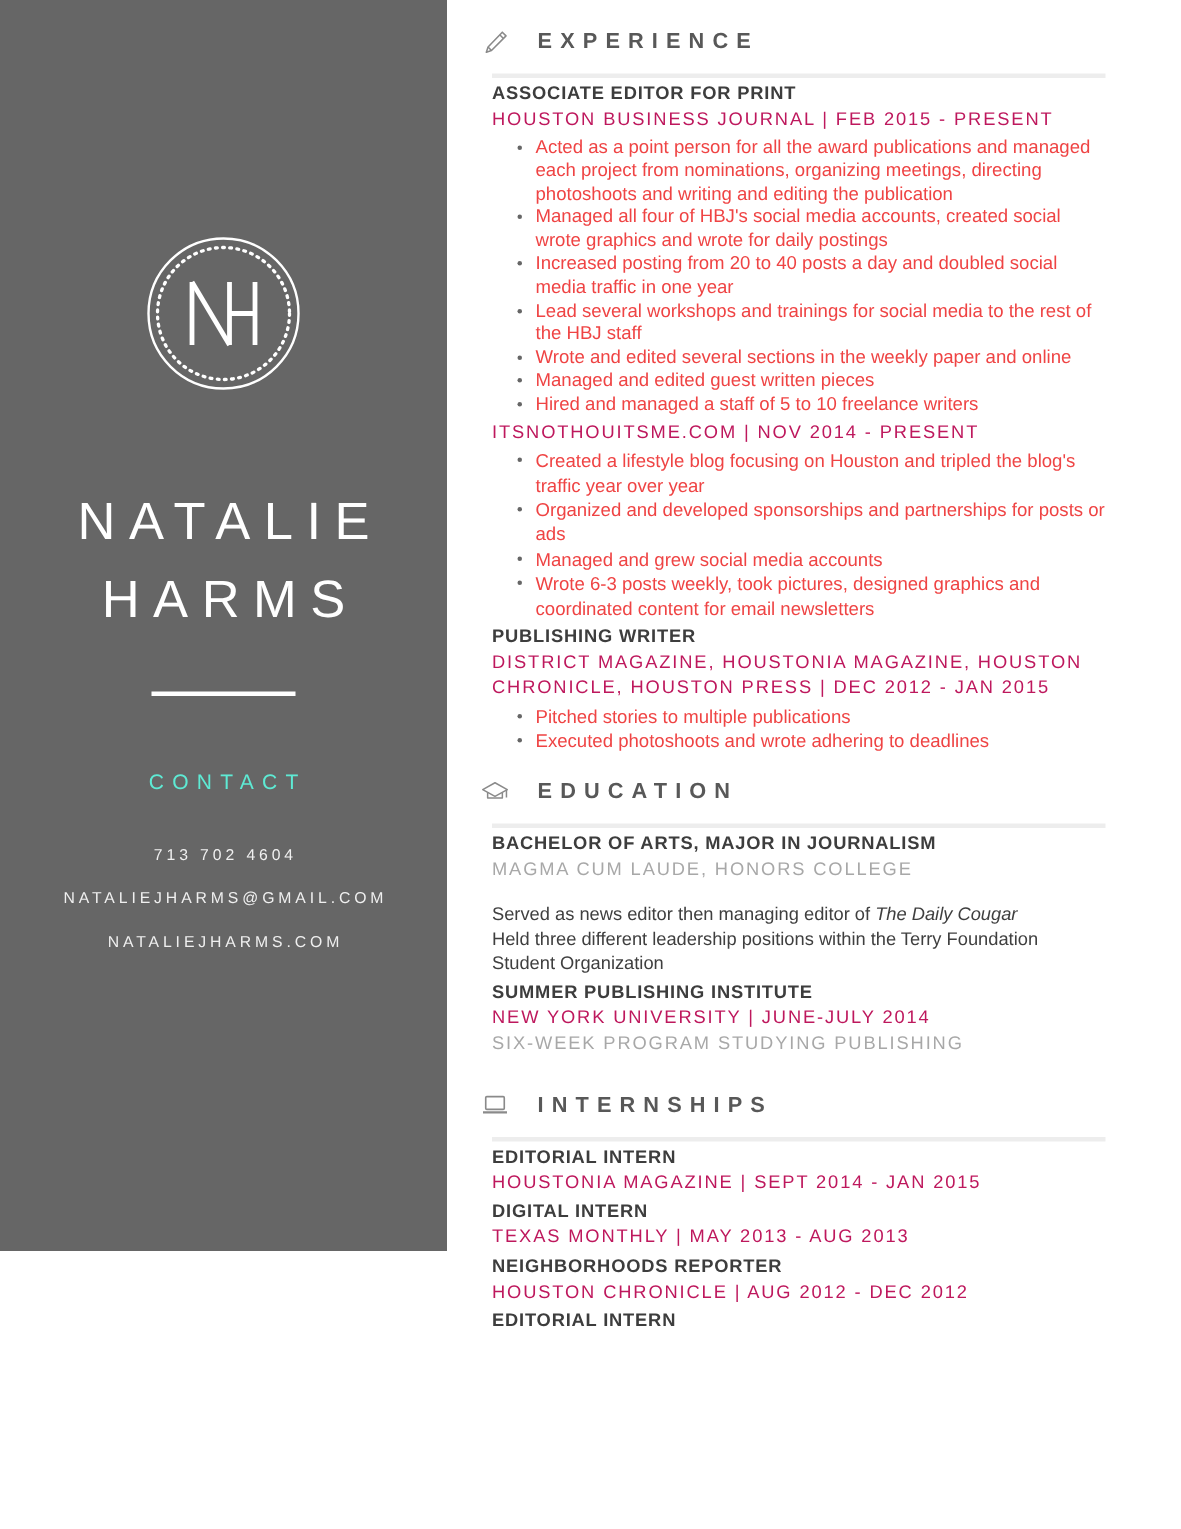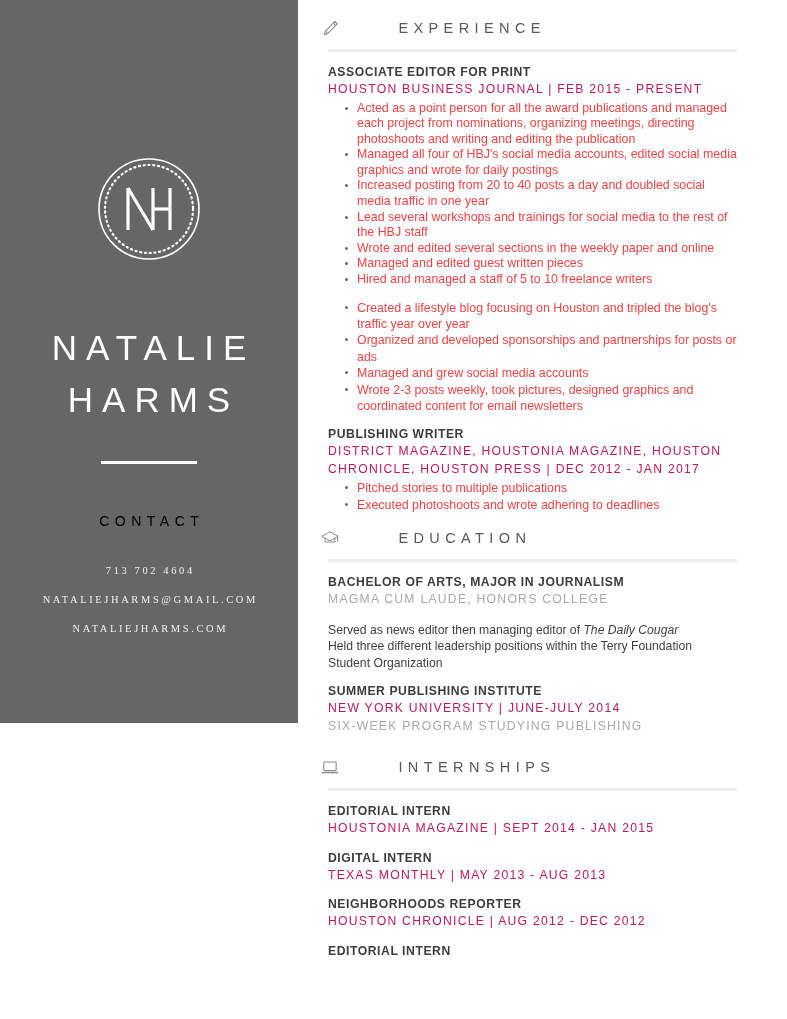--- a/index.html
+++ b/index.html
@@ -17,21 +17,21 @@
     position: relative;
     width: 787px;
     height: 1019px;
     display: flex;
     background: #ffffff;
   }
 
   
   .sidebar {
     width: 298px;
-    height: 723px;
+    height: 834px;
     background: #666666;
     color: #ffffff;
     box-sizing: border-box;
     padding: 0;
     flex: 0 0 298px;
     position: relative;
   }
   .logo-wrap {
     position: absolute;
     top: 157px;
@@ -73,37 +73,36 @@
   }
   .contact-title {
     position: absolute;
     top: 513px;
     left: 0;
     width: 298px;
     text-align: center;
     font-size: 14px;
     letter-spacing: 5.5px;
     text-indent: 5.5px;
-    color: #000000;
+    color: #5eead4;
   }
   .contact-list {
     position: absolute;
     top: 556px;
     left: 0;
     width: 298px;
     text-align: center;
   }
   .contact-item {
     font-size: 10.5px;
     letter-spacing: 2.6px;
     text-indent: 2.6px;
     color: #f0f0f0;
     line-height: 29px;
     white-space: nowrap;
-    font-family: Liberation Serif, serif;
   }
 
   
   .main {
     flex: 1 1 auto;
     padding: 0;
     position: relative;
     background: #ffffff;
   }
   .main-inner {
@@ -126,31 +125,30 @@
     align-items: center;
     justify-content: center;
     color: #8a8a8a;
   }
   .section-icon svg { display: block; }
   .section-title {
     font-size: 14.5px;
     letter-spacing: 5.4px;
     text-indent: 5.4px;
     color: #585858;
-    font-weight: 400;
-    margin-left: 40px;
+    font-weight: 700;
   }
   .section-rule {
     height: 3px;
     background: #ededed;
     margin: 11px 0 0 16px;
   }
 
   .entry {
-    margin-top: 12px;
+    margin-top: 2px;
     padding-left: 16px;
   }
 
   .job-title {
     font-size: 12.2px;
     font-weight: bold;
     color: #3d3d3d;
     letter-spacing: 0.55px;
     line-height: 17px;
   }
@@ -261,41 +259,42 @@
           </span>
           <span class="section-title">EXPERIENCE</span>
         </div>
         <div class="section-rule"></div>
 
         <div class="entry">
           <div class="job-title">ASSOCIATE EDITOR FOR PRINT</div>
           <div class="job-meta">HOUSTON BUSINESS JOURNAL  |  FEB 2015 - PRESENT</div>
           <ul class="bullets">
             <li>Acted as a point person for all the award publications and managed each project from nominations, organizing meetings, directing photoshoots and writing and editing the publication</li>
-            <li>Managed all four of HBJ's social media accounts, edited social media graphics and wrote for daily postings</li>
+            <li>Managed all four of HBJ's social media accounts, created social wrote graphics and wrote for daily postings</li>
             <li>Increased posting from 20 to 40 posts a day and doubled social media traffic in one year</li>
             <li>Lead several workshops and trainings for social media to the rest of the HBJ staff</li>
             <li>Wrote and edited several sections in the weekly paper and online</li>
             <li>Managed and edited guest written pieces</li>
             <li>Hired and managed a staff of 5 to 10 freelance writers</li>
           </ul>
         </div>
 
         <div class="entry">
+          <div class="job-meta">ITSNOTHOUITSME.COM  |  NOV 2014 - PRESENT</div>
           <ul class="bullets spaced">
             <li>Created a lifestyle blog focusing on Houston and tripled the blog's traffic year over year</li>
             <li>Organized and developed sponsorships and partnerships for posts or ads</li>
             <li>Managed and grew social media accounts</li>
-            <li>Wrote 2-3 posts weekly, took pictures, designed graphics and coordinated content for email newsletters</li>
+            <li>Wrote 6-3 posts weekly, took pictures, designed graphics and coordinated content for email newsletters</li>
           </ul>
         </div>
 
         <div class="entry">
           <div class="job-title">PUBLISHING WRITER</div>
-          <div class="job-meta">DISTRICT MAGAZINE, HOUSTONIA MAGAZINE, HOUSTON CHRONICLE, HOUSTON PRESS  |  DEC 2012 - JAN 2017</div>
+          <div class="job-meta">DISTRICT MAGAZINE, HOUSTONIA MAGAZINE, HOUSTON CHRONICLE, HOUSTON PRESS  |  DEC 2012 - JAN 2015</div>
           <ul class="bullets spaced">
             <li>Pitched stories to multiple publications</li>
             <li>Executed photoshoots and wrote adhering to deadlines</li>
           </ul>
         </div>
       </section>
 
       <div class="gap-m"></div>
 
       <section class="section">

